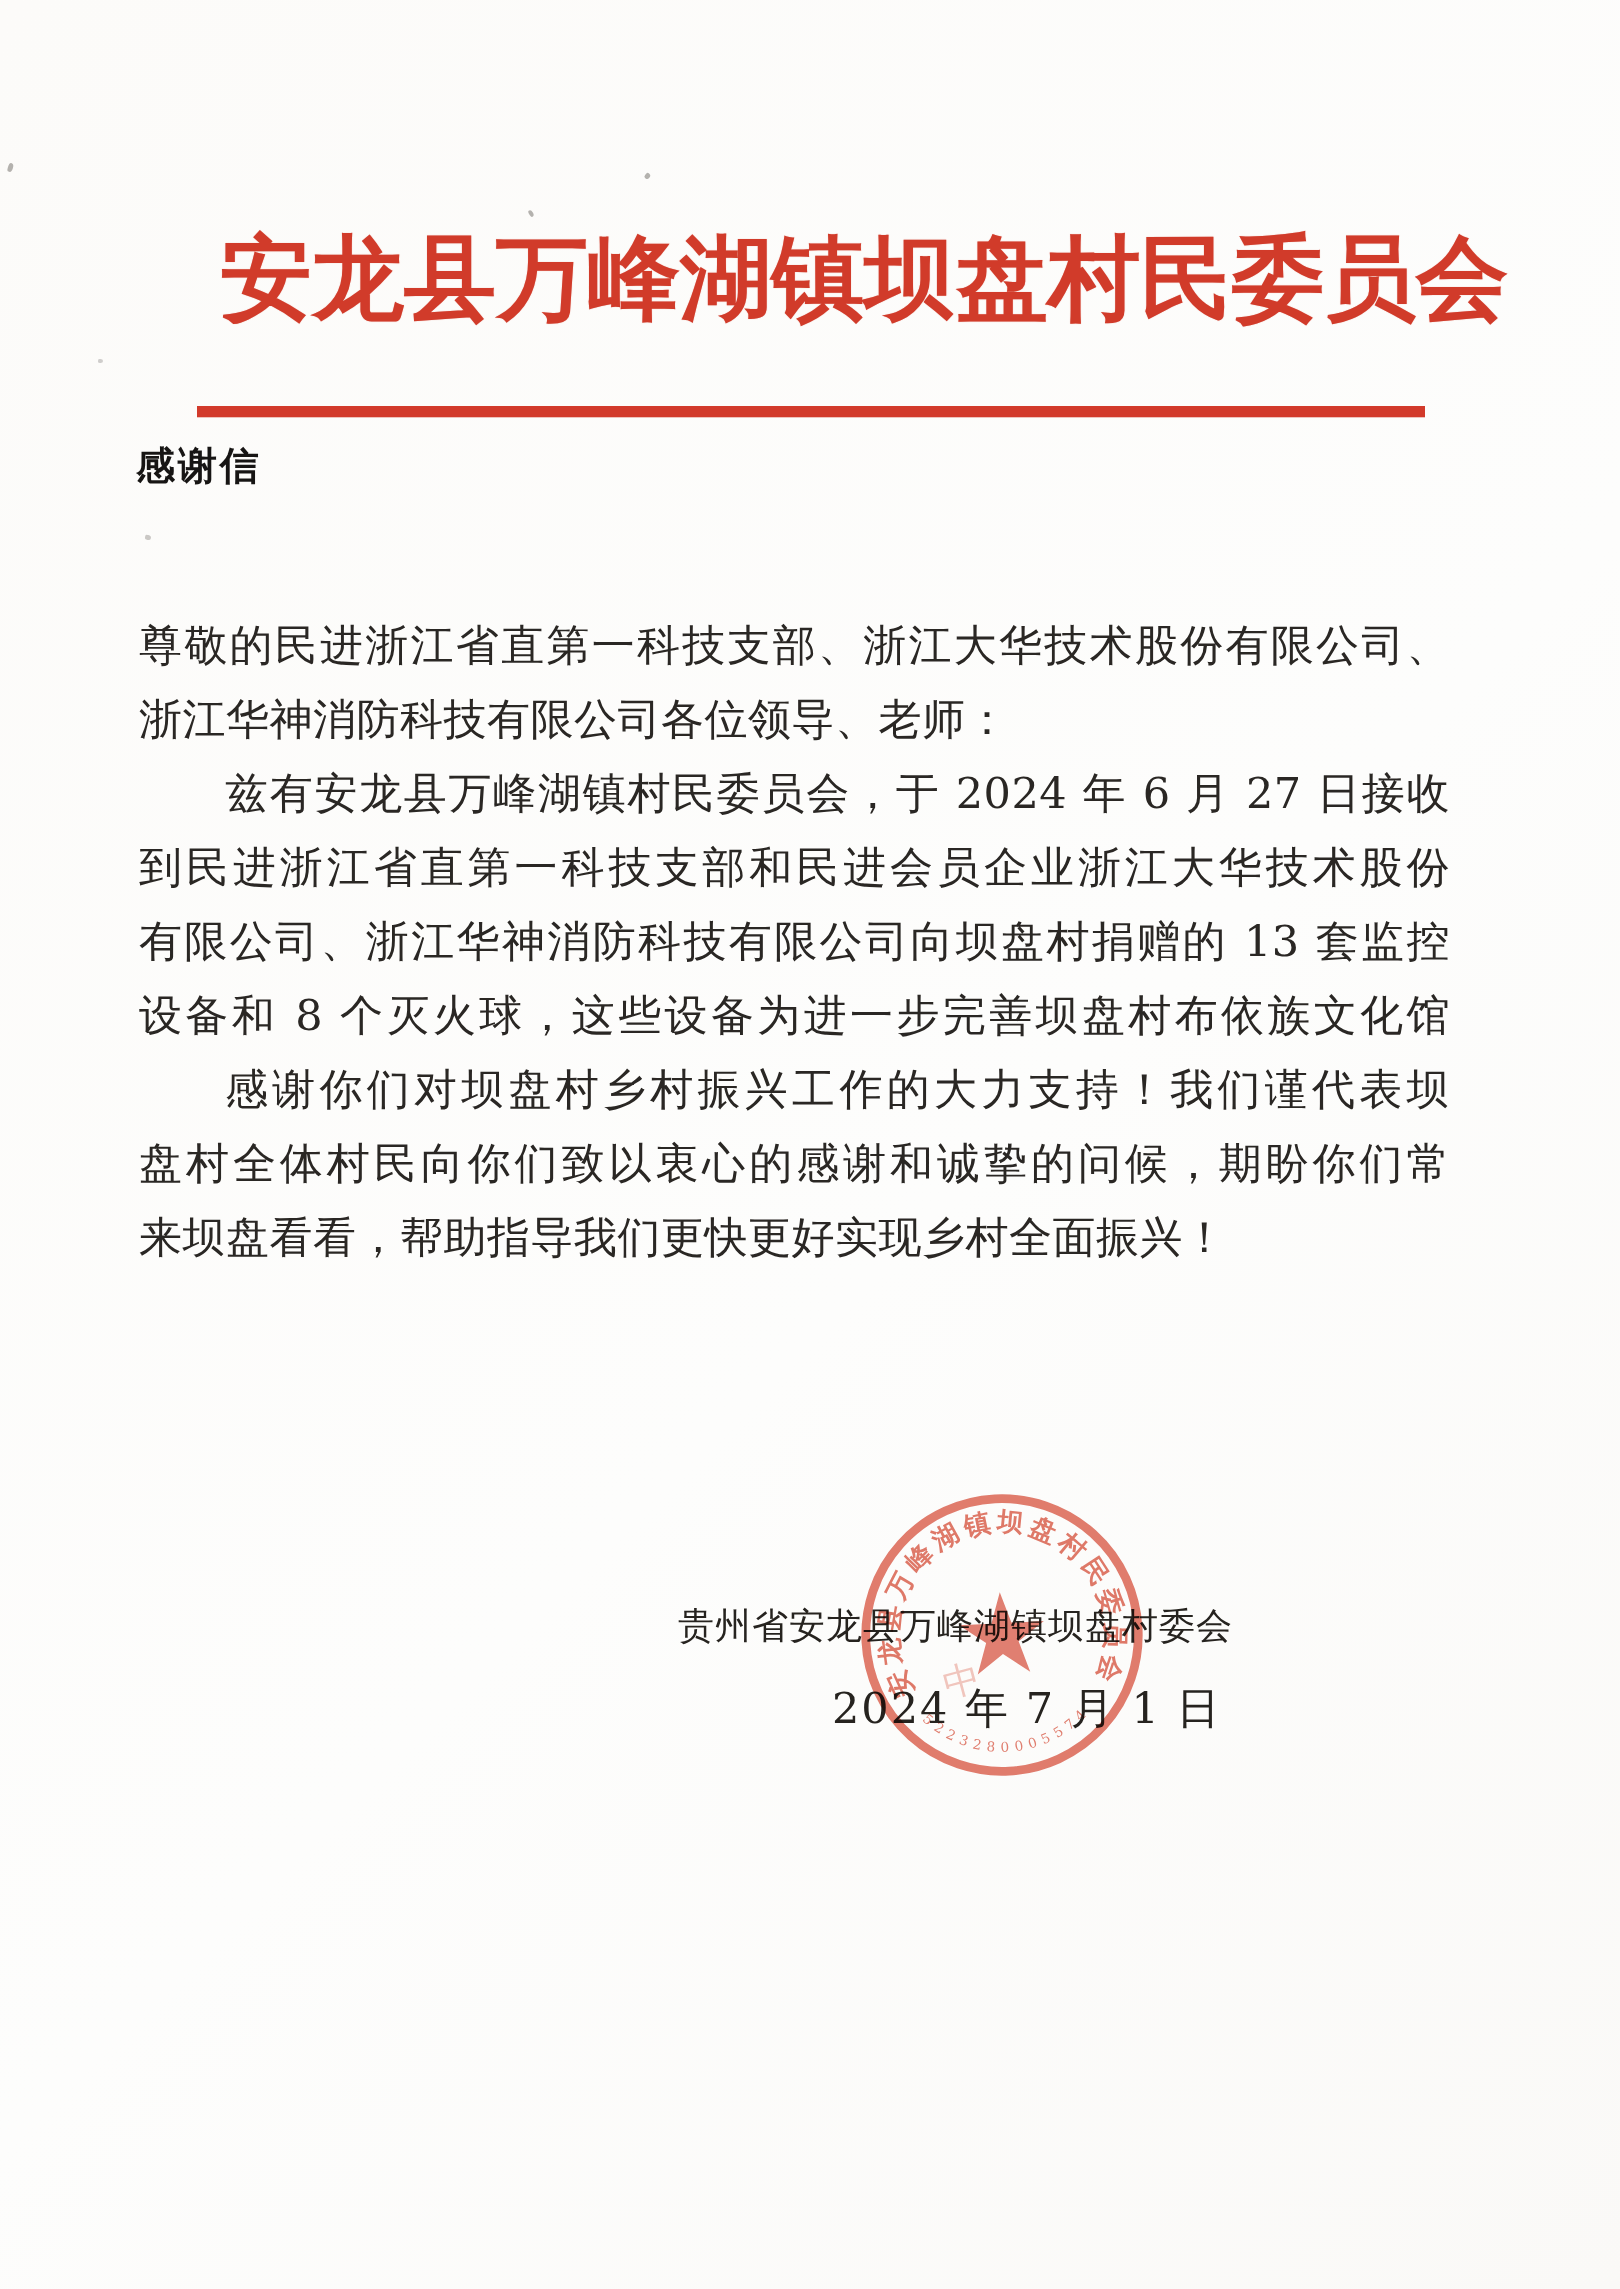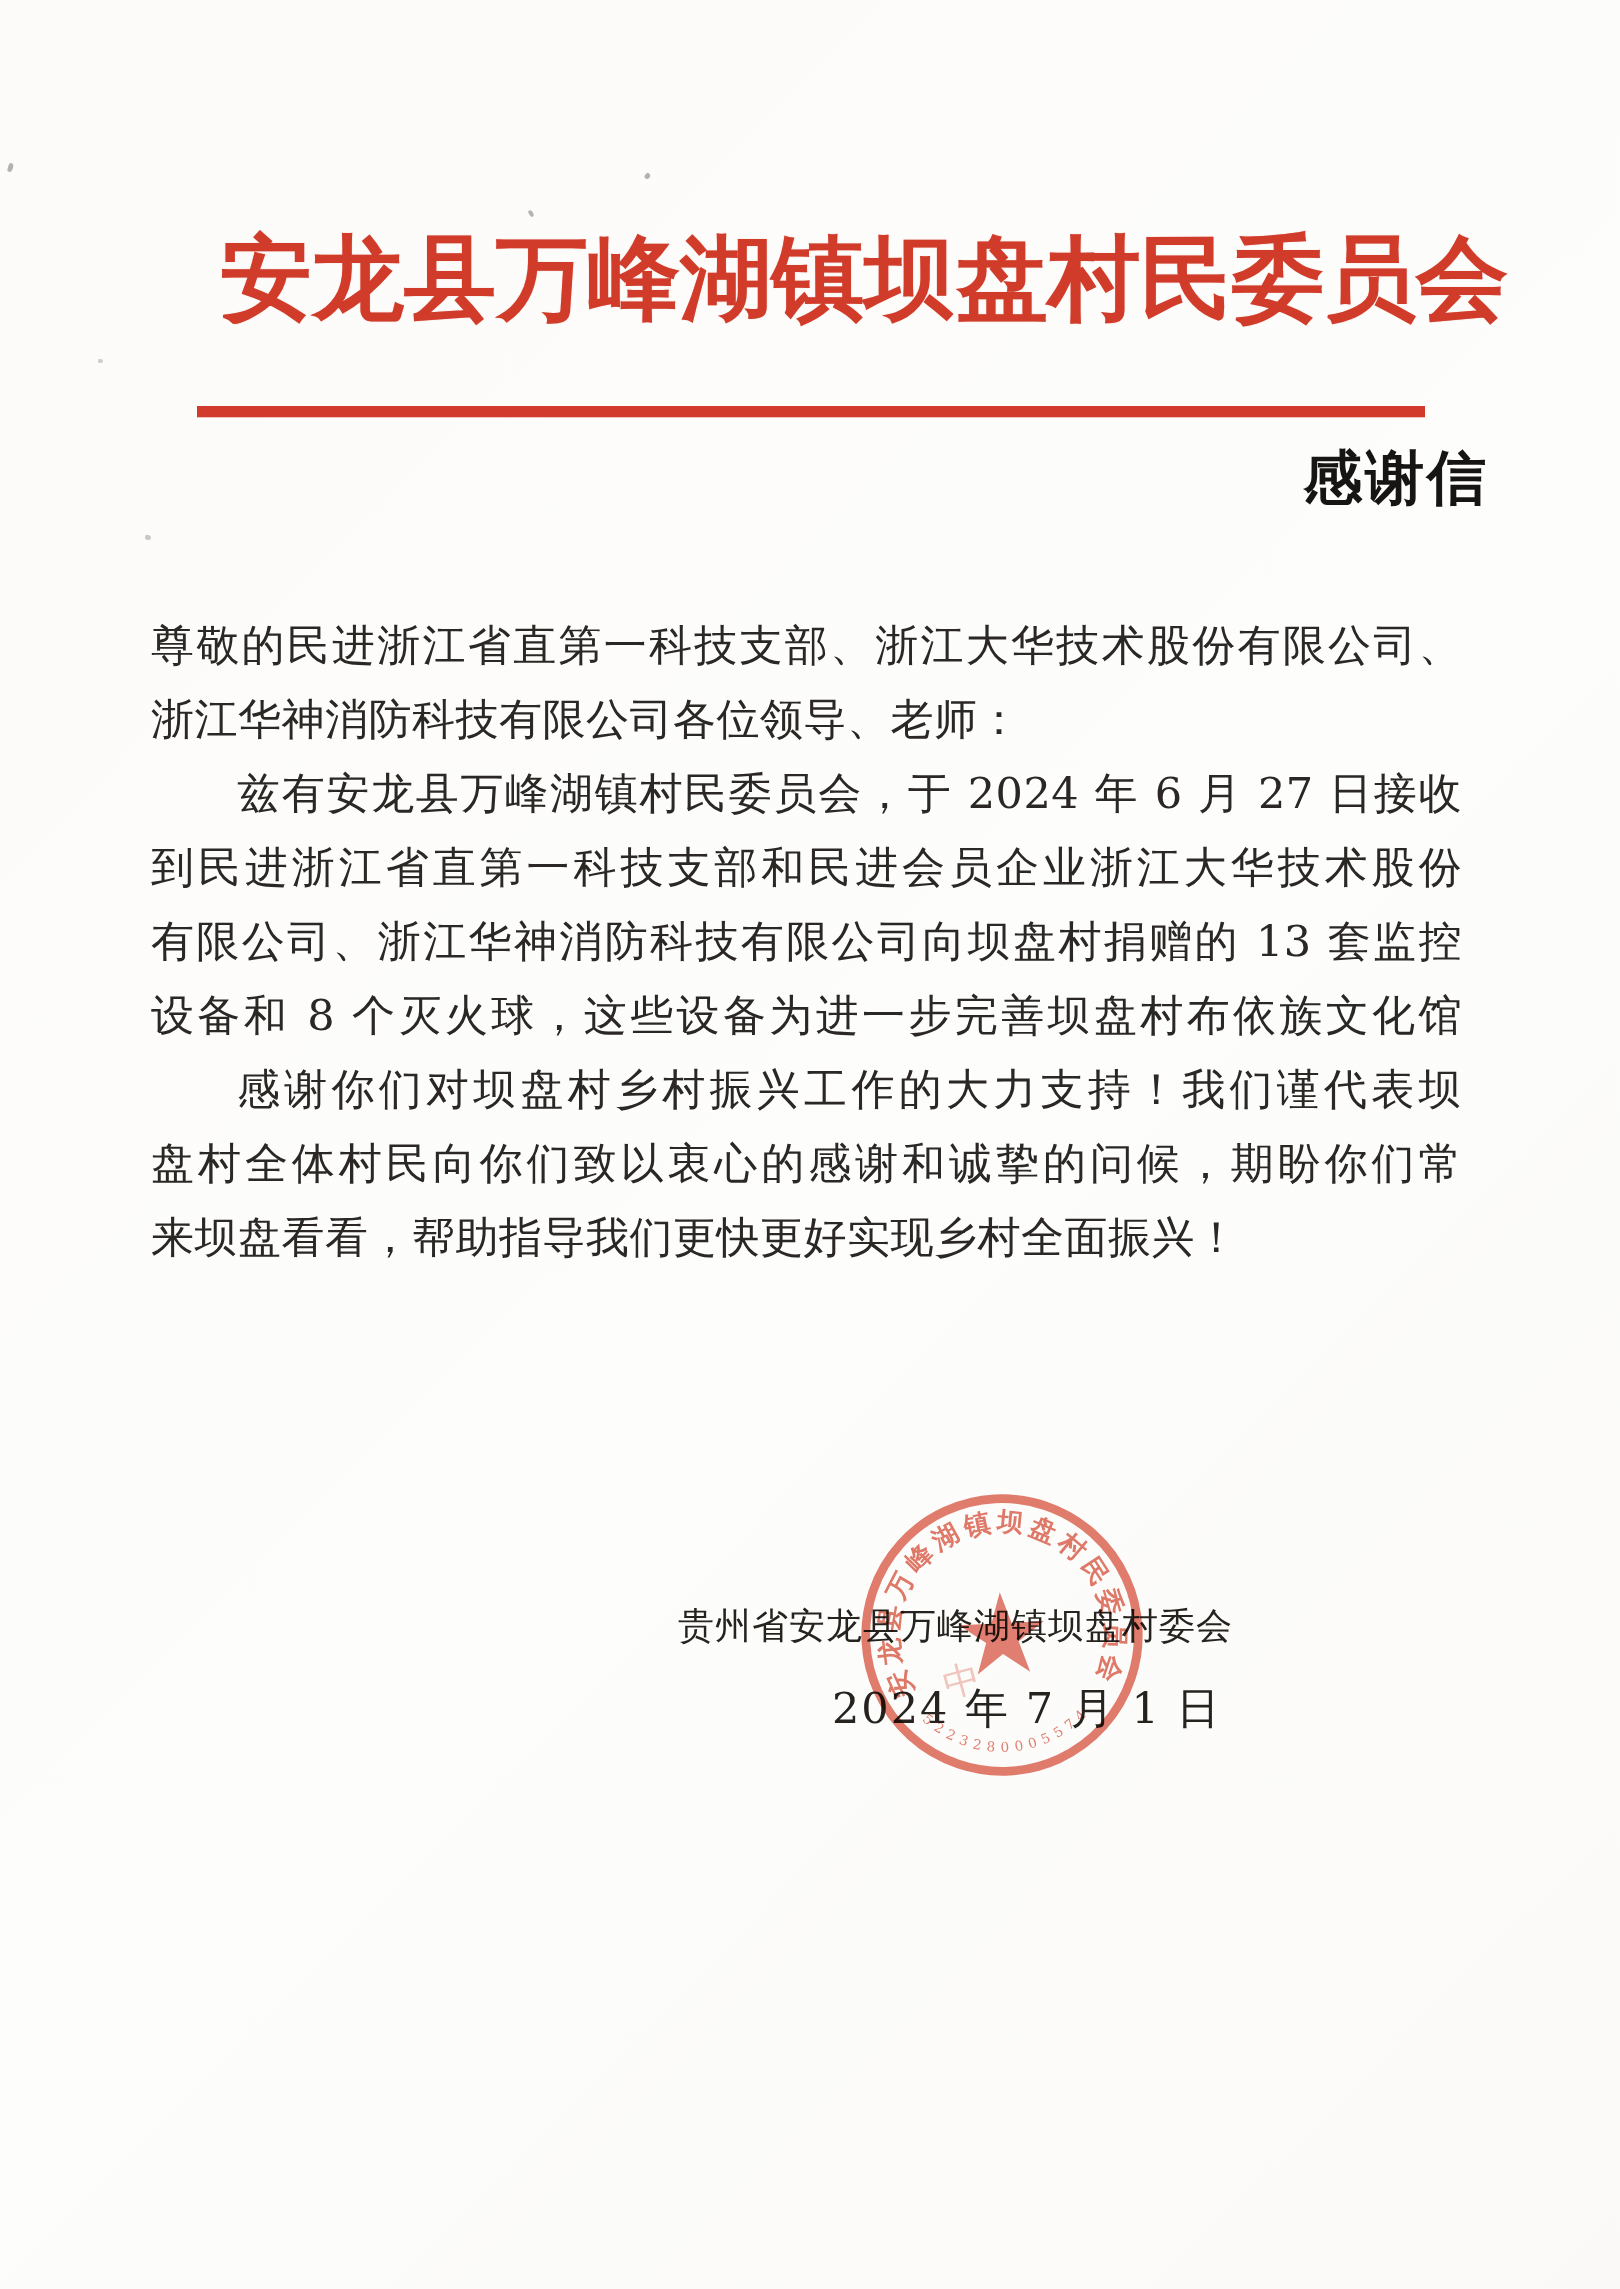--- a/index.html
+++ b/index.html
@@ -22,28 +22,28 @@
     text-shadow:0 0 1px rgba(209,59,42,.45);
   }
   .red-rule{
     position:absolute;left:197px;top:406px;width:1228px;height:10.8px;
     background:#d23a2b;
     box-shadow:0 1px 0 rgba(210,58,43,.3);
   }
   
   .doc-title{
     position:absolute;left:136px;top:439px;width:1353px;
-    text-align:right;
-    font-size:59px;font-weight:bold;letter-spacing:2.9px;
+    text-align:left;
+    font-size:39px;font-weight:bold;letter-spacing:2.9px;
     color:#171514;
   }
   
   .body-block{
     position:absolute;left:139px;top:608px;width:1311px;
-    font-size:43px;color:#2a2724;margin-left:12px;
+    font-size:43px;color:#2a2724;
   }
   .line{
     height:74px;line-height:74px;
     white-space:nowrap;
     letter-spacing:0.5px;
   }
   .l-full{text-align:justify;text-align-last:justify;white-space:normal;}
   .l-indent{text-indent:86px;}
   
   .sig-org{

